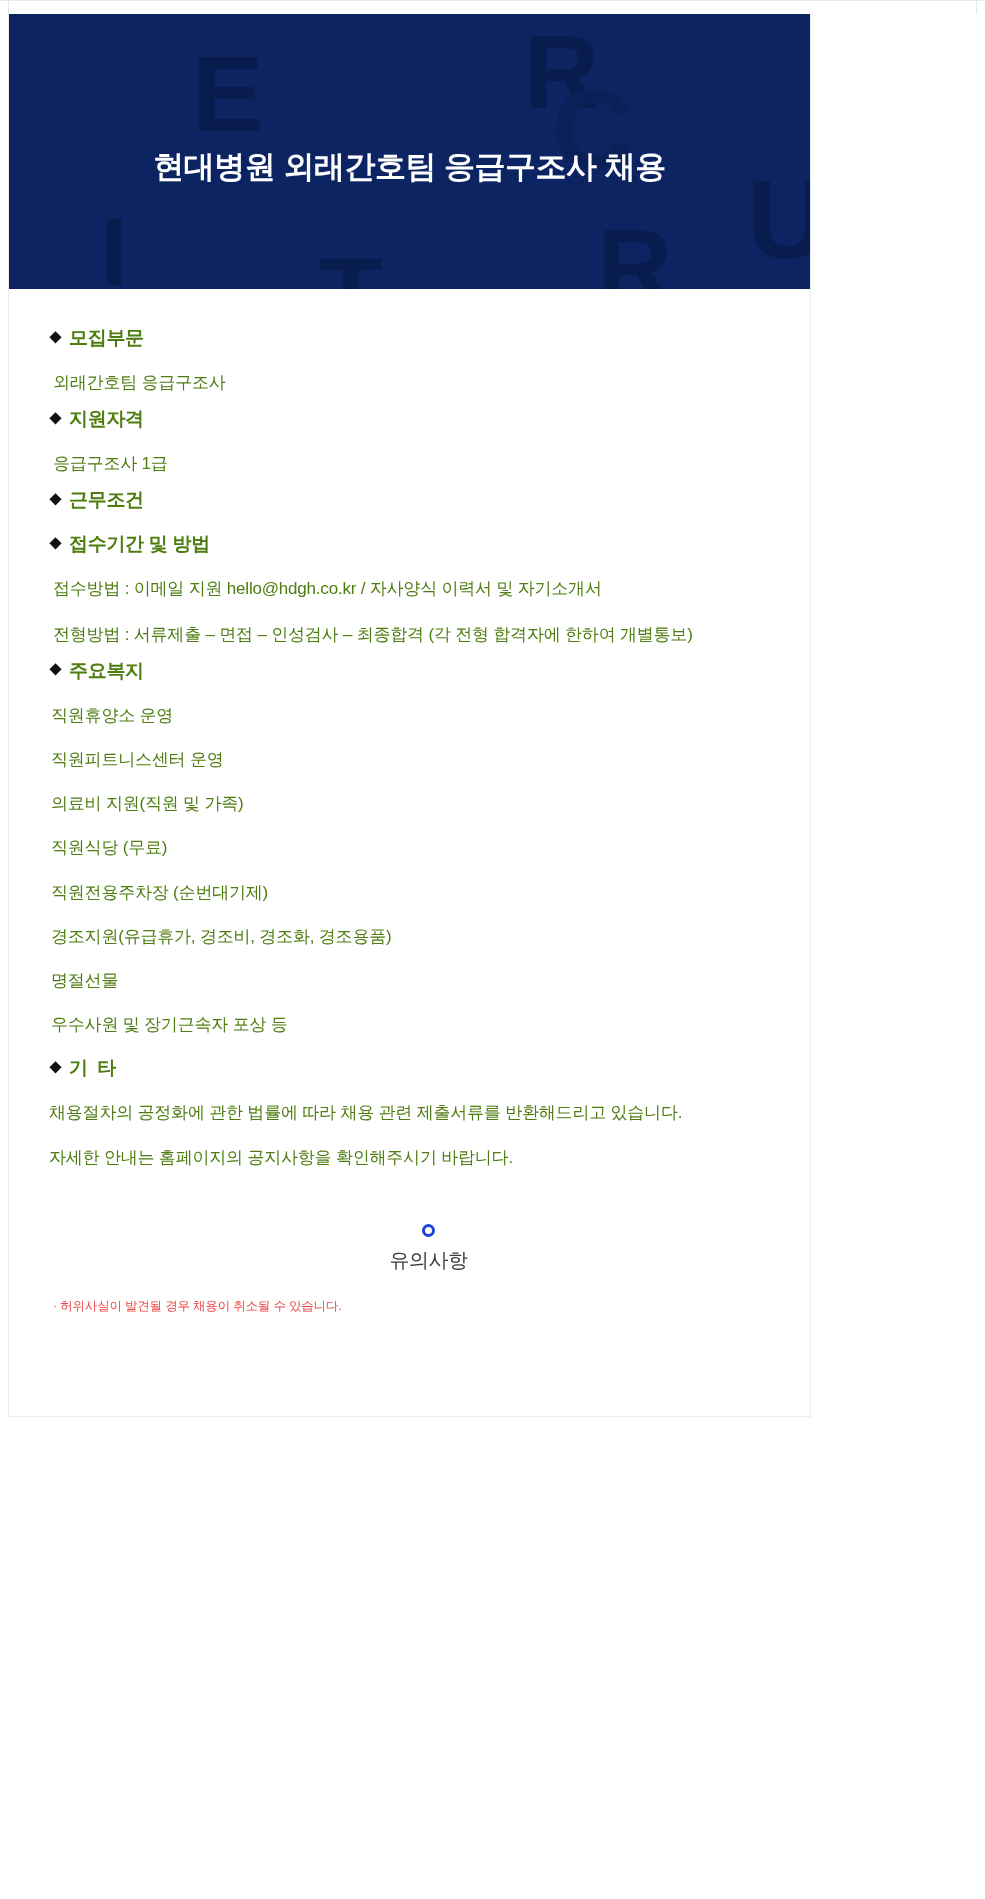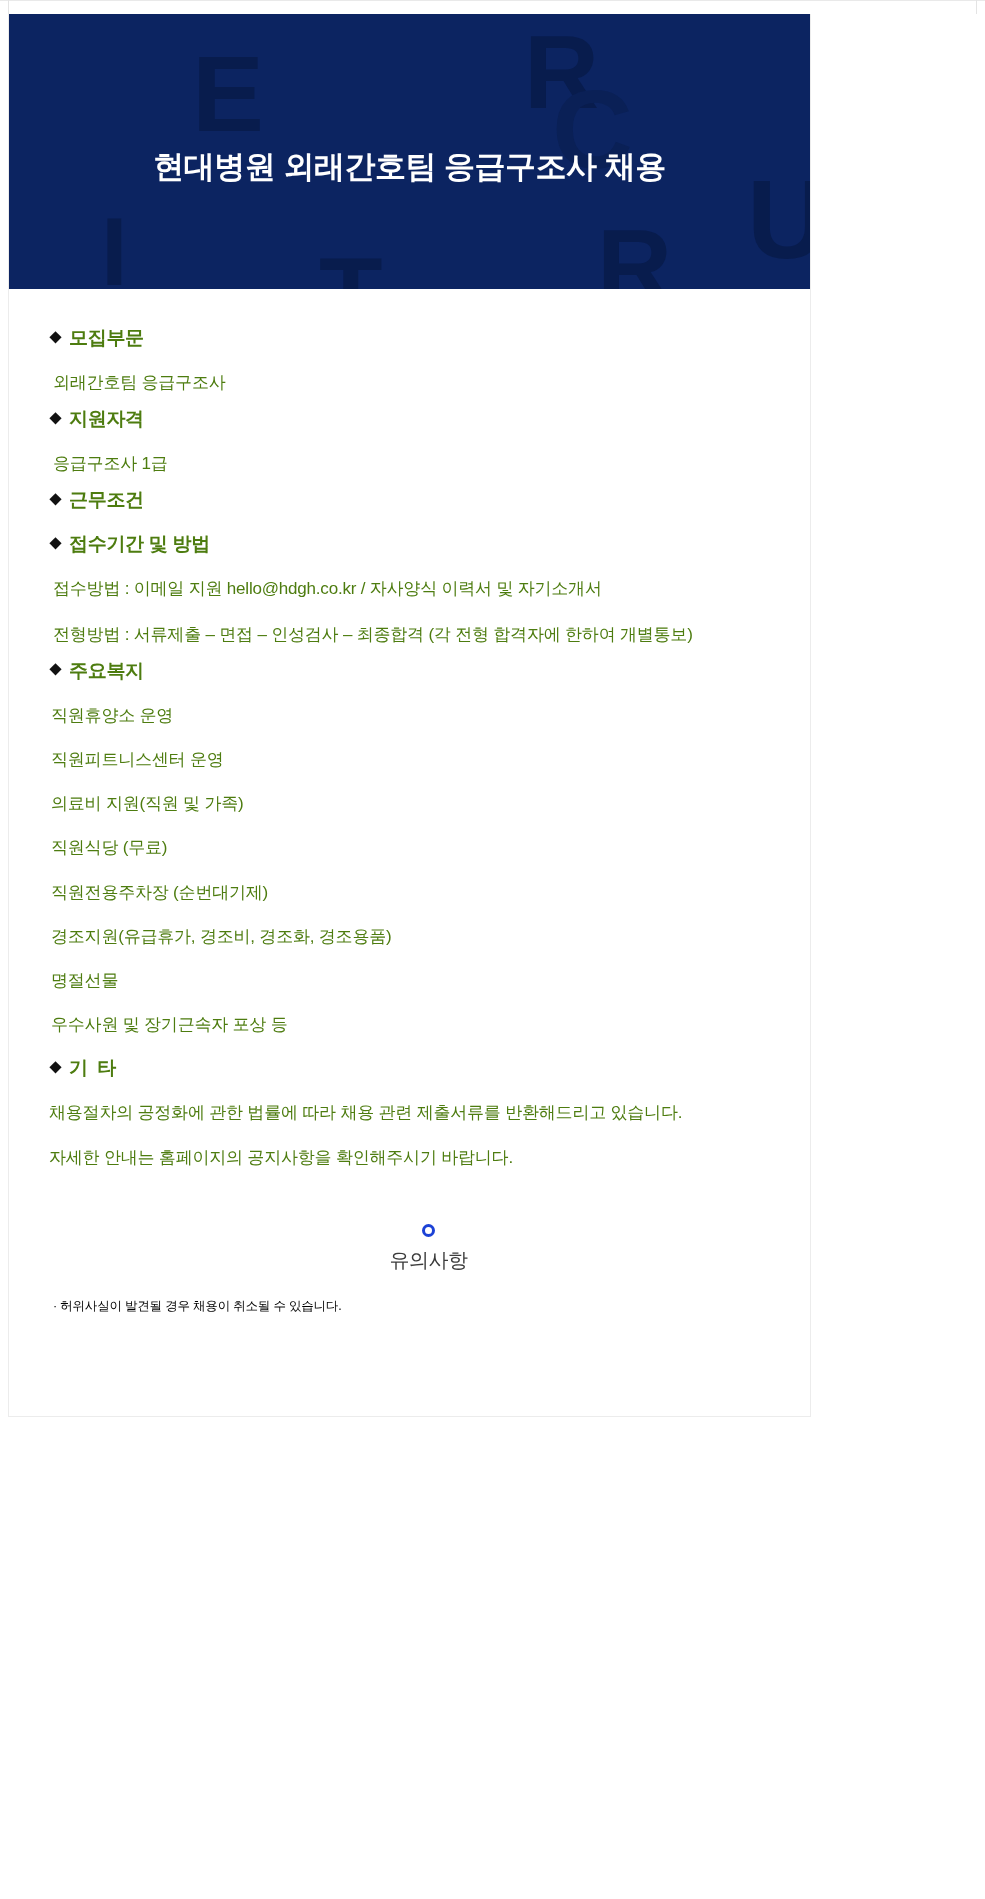--- a/index.html
+++ b/index.html
@@ -161,21 +161,21 @@
     flex: none;
   }
   .notice-title {
     font-size: 20px;
     color: #3b3b3b;
     letter-spacing: -0.5px;
   }
   .notice-body { padding-left: 44px; }
   .notice-body .line {
     font-size: 12.5px;
-    color: #000000;
+    color: #ef4444;
     margin-bottom: 10px;
   }
 
   .bottom-space { height: 52px; }
 </style>
 </head>
 <body>
 
 <div class="page">
 

